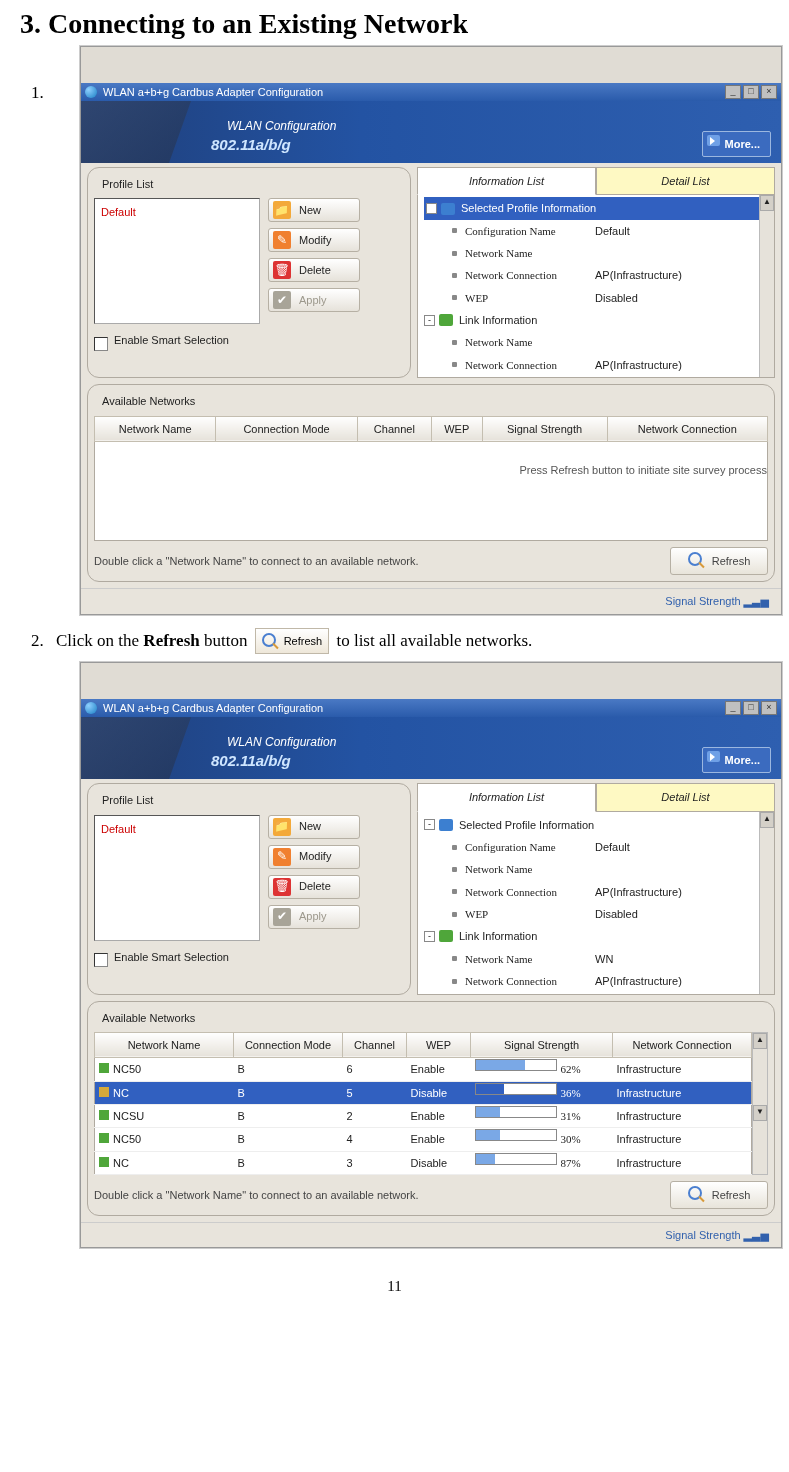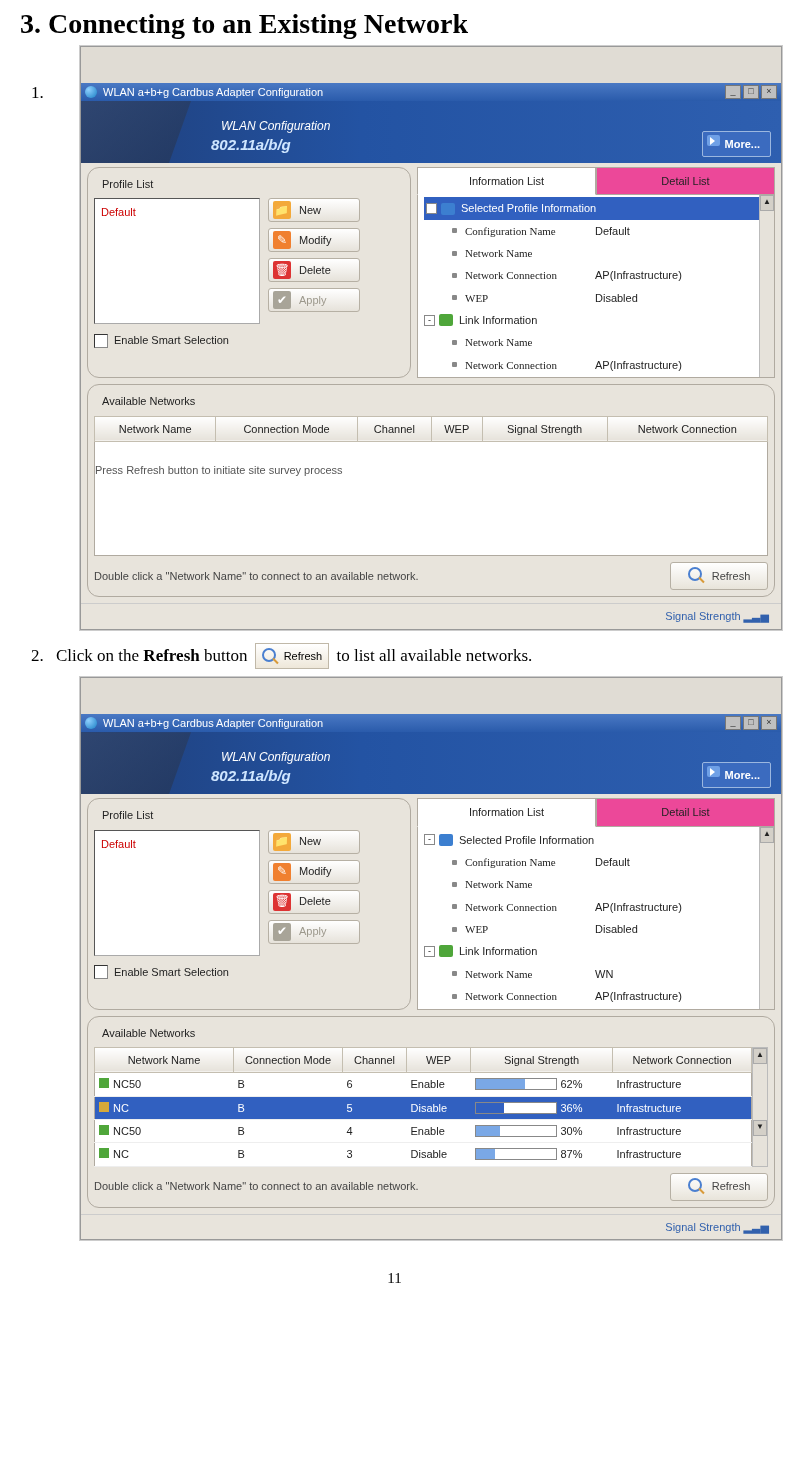--- a/index.html
+++ b/index.html
@@ -60,21 +60,21 @@
     height: 62px;
     background: linear-gradient(90deg, #1f3f7a 0%, #2353a3 40%, #2e5fb0 100%);
     position: relative; color: #c8e0ff;
   }
   .banner .kb {
     position: absolute; left: 0; top: 0; width: 110px; height: 62px;
     background: linear-gradient(135deg, #394a6a 0%, #23304a 100%);
     clip-path: polygon(0 0, 100% 0, 80% 100%, 0 100%);
     opacity: .6;
   }
-  .banner .txt1 { position: absolute; left: 140px; top: 14px; font-style: italic; color: #fff; font-size: 12px; }
+  .banner .txt1 { position: absolute; left: 146px; top: 14px; font-style: italic; color: #fff; font-size: 12px; }
   .banner .txt2 { position: absolute; left: 130px; top: 30px; font-style: italic; font-weight: bold; font-size: 15px; color: #cfe6ff; }
   .banner .more {
     position: absolute; right: 10px; bottom: 6px;
     background: #3b6bbf; border: 1px solid #9bb7e0;
     color: #fff; font-size: 11px; font-weight: bold;
     padding: 2px 10px 2px 22px; border-radius: 2px;
   }
   .banner .more .arrow {
     position: absolute; left: 4px; top: 3px;
     width: 13px; height: 11px; background: #6fa0e6;
@@ -108,27 +108,27 @@
     border: 1px solid #b6b0a4; border-radius: 3px;
     display: flex; align-items: center; font-size: 11px;
     padding-left: 4px; box-sizing: border-box;
   }
   .pbtn.disabled { color: #9c988c; }
   .pbtn .icn { width: 18px; height: 18px; margin-right: 8px; border-radius: 2px; display:flex;align-items:center;justify-content:center;font-size:12px;}
   .i-new { background: #f3a93a; color:#fff;}
   .i-mod { background: #f08030; color:#fff;}
   .i-del { background: #d33; color:#fff;}
   .i-apl { background: #a8a498; color:#fff;}
-  .smartsel { margin-top: 6px; font-size: 11px; display:flex; align-items:center;}
+  .smartsel { margin-top: 6px; font-size: 11px; display:flex; align-items:flex-end;}
   .smartsel .chk { width:12px;height:12px;border:1px inset #888;background:#fff;margin-right:6px;}
   .infobox { flex: 1; }
-  .tabrow { display:flex; }
+  .tabrow { display:flex;font-style:italic; }
   .tab {
     flex:1; text-align:center; font-size:11px; padding:3px 0;
-    border:1px solid #b0aaa0; background:#ec4899;
+    border:1px solid #b0aaa0; background:#fef9c3;
   }
   .tab.active { background:#fff; border-bottom-color:#fff;}
   .tree {
     border:1px solid #b0aaa0; border-top:none; background:#fff;
     height: 178px; font-size:11px; padding:2px; overflow:hidden;
     position:relative;
   }
   .tree .node { display:flex; align-items:center; padding:1px 0;}
   .tree .ind0 { margin-left: 4px;}
   .tree .ind1 { margin-left: 32px;}
@@ -147,25 +147,25 @@
   .netgrid {
     width:100%; border:1px solid #b0aaa0; background:#fff; font-size:11px;
     border-collapse:collapse;
   }
   .netgrid th {
     background:linear-gradient(#fff,#e6e2da); border:1px solid #c4beb0;
     font-weight:normal; padding:2px 4px; font-size:11px;
   }
   .netgrid td { border-bottom:1px solid #eee; padding:1px 4px; height:16px;}
   .netgrid tr.selrow td { background:#3160c0; color:#fff;}
-  .emptymsg { text-align:left; color:#555; padding: 18px 0 75px; font-size:11px; background:#fff; border:1px solid #b0aaa0; border-top:none;}
+  .emptymsg { text-align:right; color:#555; padding: 18px 0 60px; font-size:11px; background:#fff; border:1px solid #b0aaa0; border-top:none;}
   .neticon{width:10px;height:10px;display:inline-block;margin-right:4px;}
   .ni-g{background:#4fa63a;}
   .ni-y{background:#d6a93a;}
-  .sigbar-wrap{display:flex;align-items:center;}
+  .sigbar-wrap{display:flex;align-items:flex-start;font-family:Liberation Serif, serif;}
   .sigbar{width:80px;height:10px;border:1px solid #888;background:#fff;margin-right:4px;position:relative;}
   .sigbar .fill{position:absolute;left:0;top:0;bottom:0;background:#7aa8e6;}
   .sigbar .fill.sel{background:#3160c0;}
   .footer {
     margin-top:6px; display:flex; align-items:center; font-size:11px;
     color:#444;
   }
   .refreshbtn {
     margin-left:auto; width:96px; height:26px;
     background:linear-gradient(#fff,#e8e4da);
@@ -487,20 +487,35 @@
                       <div class="sigbar-wrap">
                         <div class="sigbar">
                           <div class="fill sel" style="width:36%"></div>
                         </div>
                         <span>36%</span>
                       </div>
                     </td>
               <td>Infrastructure</td>
             </tr>
             <tr>
+              <td><span class="neticon ni-g"></span><span>NCSU</span></td>
+              <td>B</td>
+              <td>2</td>
+              <td>Enable</td>
+              <td>
+                      <div class="sigbar-wrap">
+                        <div class="sigbar">
+                          <div class="fill" style="width:31%"></div>
+                        </div>
+                        <span>31%</span>
+                      </div>
+                    </td>
+              <td>Infrastructure</td>
+            </tr>
+            <tr>
               <td><span class="neticon ni-g"></span><span>NC50</span></td>
               <td>B</td>
               <td>4</td>
               <td>Enable</td>
               <td>
                       <div class="sigbar-wrap">
                         <div class="sigbar">
                           <div class="fill" style="width:30%"></div>
                         </div>
                         <span>30%</span>

